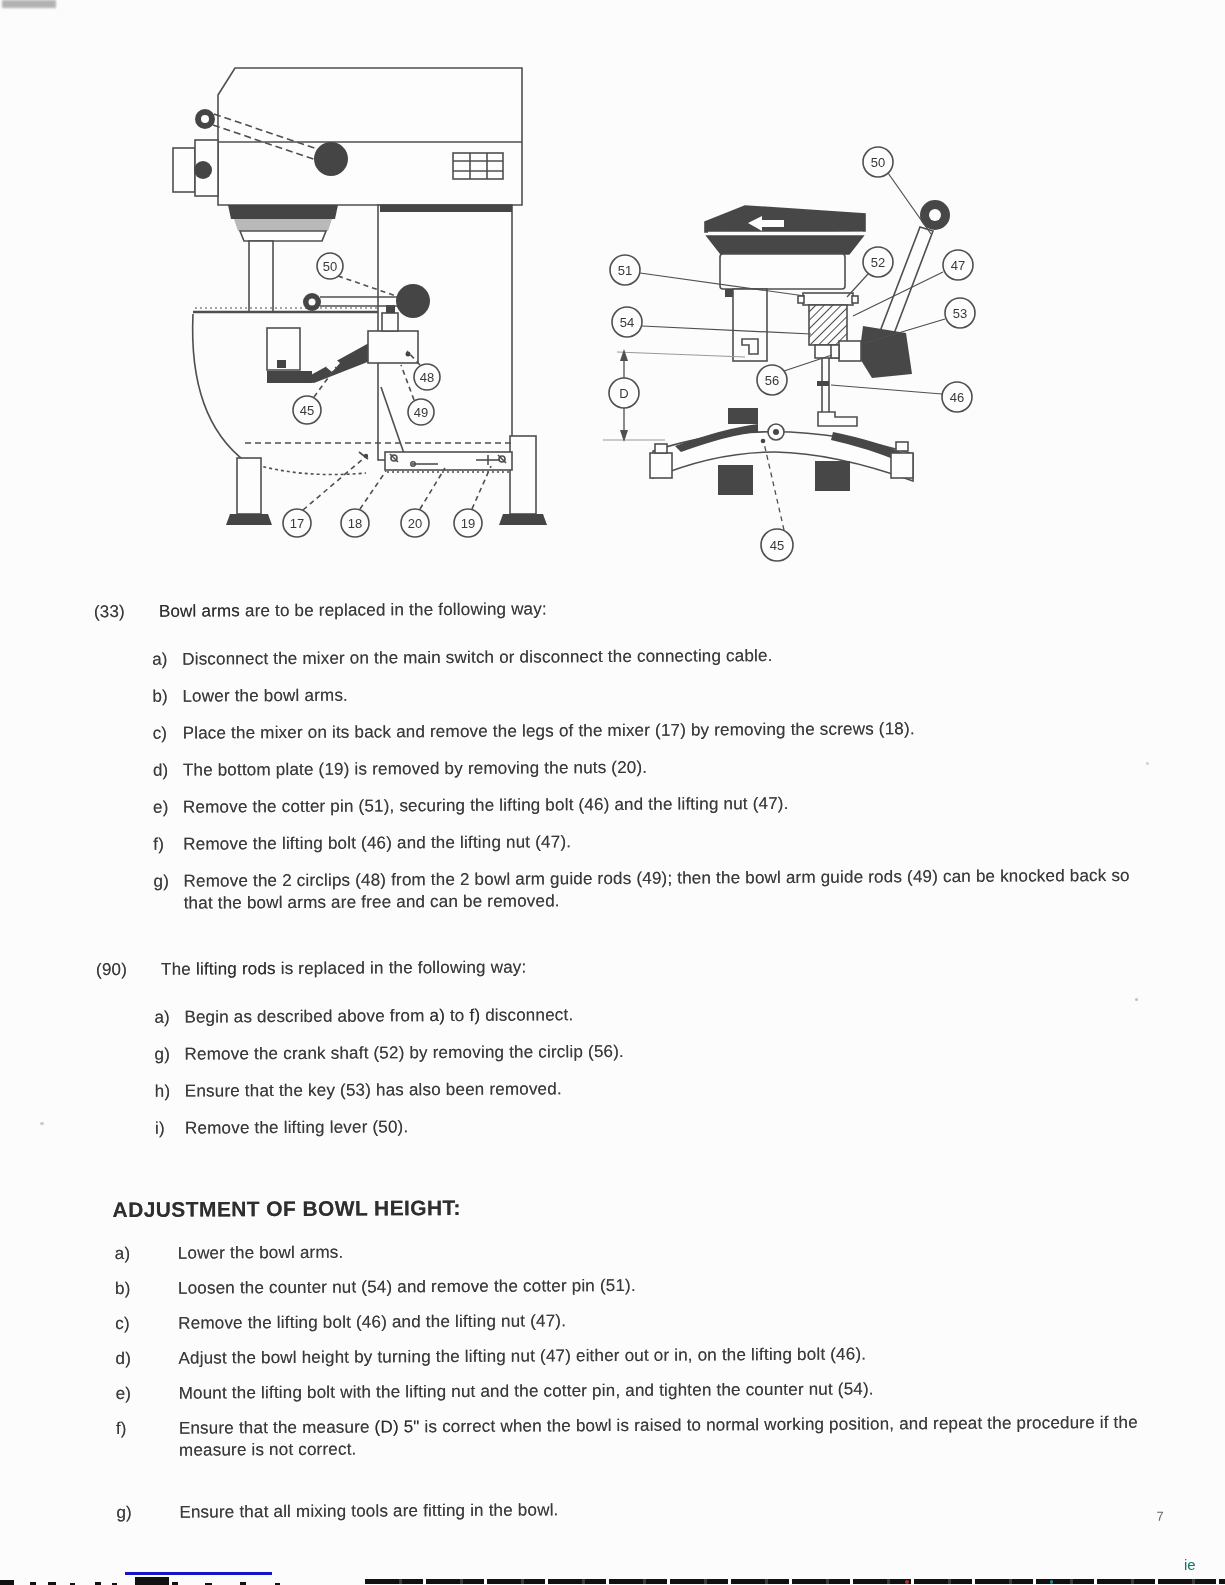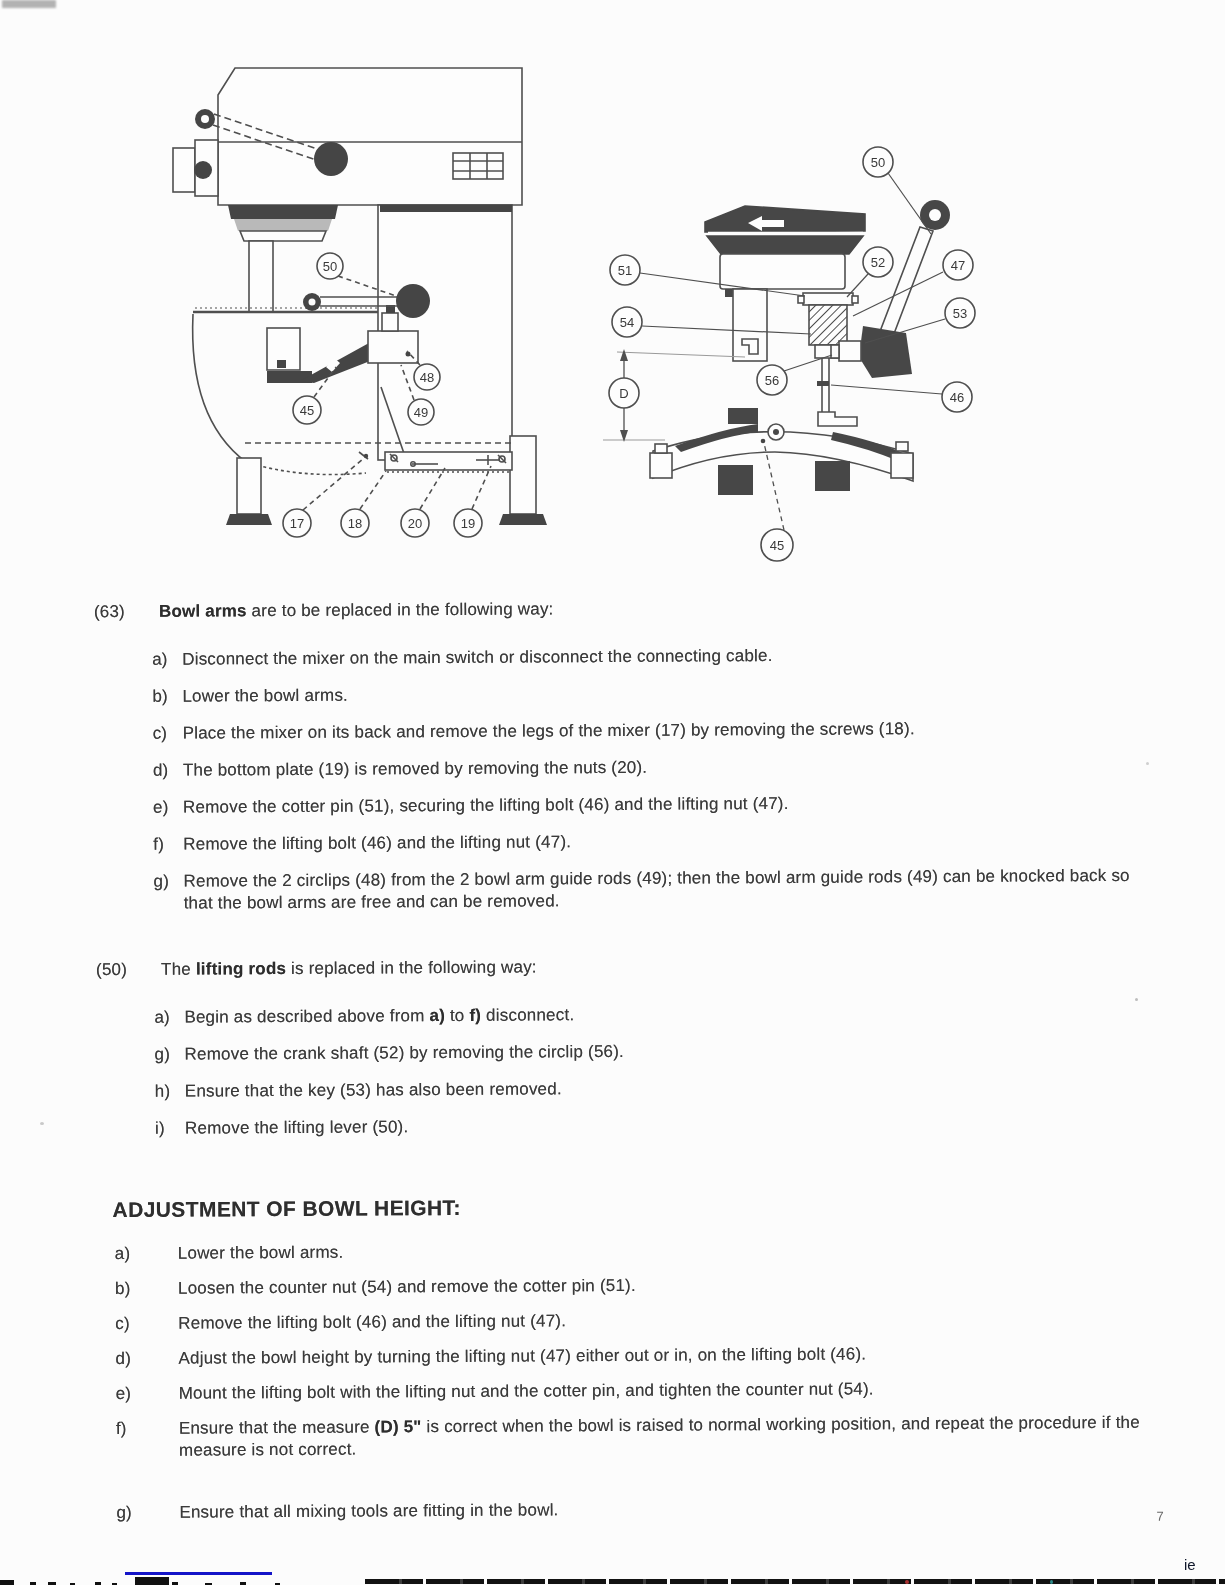--- a/index.html
+++ b/index.html
@@ -23,25 +23,25 @@
   .itxt{flex:1;}
   .itxt.narrow{max-width:950px;}
   .adj{position:absolute;left:110px;top:1196px;width:1062px;font-size:17px;line-height:22px;
        color:#3a3a3a;text-shadow:0 0 0.5px rgba(70,70,70,.7);letter-spacing:.2px;}
   .adj-heading{font-size:21px;font-weight:700;letter-spacing:.4px;color:#2e2e2e;}
   .adj .item{margin-left:2px;margin-top:13px;}
   .adj .item.first{margin-top:22px;}
   .adj .item.last{margin-top:40px;}
   .adj .ilbl{width:63px;flex:0 0 63px;}
   .adj .itxt{max-width:965px;}
-  b{font-weight:700;color:#2d2d2d;}
+  b{font-weight:400;color:#2d2d2d;}
   svg{position:absolute;}
   svg text{font-family:"Liberation Sans",sans-serif;font-size:13px;fill:#3a3a3a;}
   .pageno{position:absolute;left:1152px;top:1512px;font-size:13px;color:#6a6a6a;}
-  .edgemark{position:absolute;left:1184px;top:1556px;font-size:15px;color:#0f172a;}
+  .edgemark{position:absolute;left:1184px;top:1556px;font-size:15px;color:#0f766e;}
   .blue-line{position:absolute;left:125px;top:1572px;width:147px;height:3px;background:#1414c8;}
   .art{position:absolute;background:#111;}
   .smudge{position:absolute;left:2px;top:0;width:54px;height:8px;background:#777;opacity:.55;filter:blur(1px);}
   .speck{position:absolute;border-radius:50%;}
   .bottom-bar{position:absolute;left:365px;top:1579px;width:860px;height:5px;
     background:repeating-linear-gradient(90deg,#121212 0 34px,#3d3d3d 34px 37px,#121212 37px 58px,rgba(0,0,0,0) 58px 61px);}
 </style>
 </head>
 <body>
 
@@ -304,21 +304,21 @@
         <circle cx="182" cy="410" r="16"></circle>
         <text x="182" y="415" stroke="none">45</text>
       </g>
   </g>
 </svg>
 
 <div class="scan-text">
 
   <div class="sec" style="top:598px;">
     <div class="sec-head">
-      <span class="ref">(63)</span>
+      <span class="ref">(33)</span>
       <span class="intro"><b>Bowl arms</b><span> are to be replaced in the following way:</span></span>
     </div>
     <div class="item">
         <span class="ilbl">a)</span>
         <span class="itxt">Disconnect the mixer on the main switch or disconnect the connecting cable.</span>
       </div>
     <div class="item">
         <span class="ilbl">b)</span>
         <span class="itxt">Lower the bowl arms.</span>
       </div>
@@ -339,21 +339,21 @@
         <span class="itxt">Remove the lifting bolt (46) and the lifting nut (47).</span>
       </div>
     <div class="item">
         <span class="ilbl">g)</span>
         <span class="itxt narrow">Remove the 2 circlips (48) from the 2 bowl arm guide rods (49); then the bowl arm guide rods (49) can be knocked back so that the bowl arms are free and can be removed.</span>
       </div>
   </div>
 
   <div class="sec" style="top:956px;">
     <div class="sec-head">
-      <span class="ref">(50)</span>
+      <span class="ref">(90)</span>
       <span class="intro"><span>The </span><b>lifting rods</b><span> is replaced in the following way:</span></span>
     </div>
     <div class="item">
         <span class="ilbl">a)</span>
         <span class="itxt"><span>Begin as described above from </span><b>a)</b><span> to </span><b>f)</b><span> disconnect.</span></span>
       </div>
     <div class="item">
         <span class="ilbl">g)</span>
         <span class="itxt">Remove the crank shaft (52) by removing the circlip (56).</span>
       </div>

